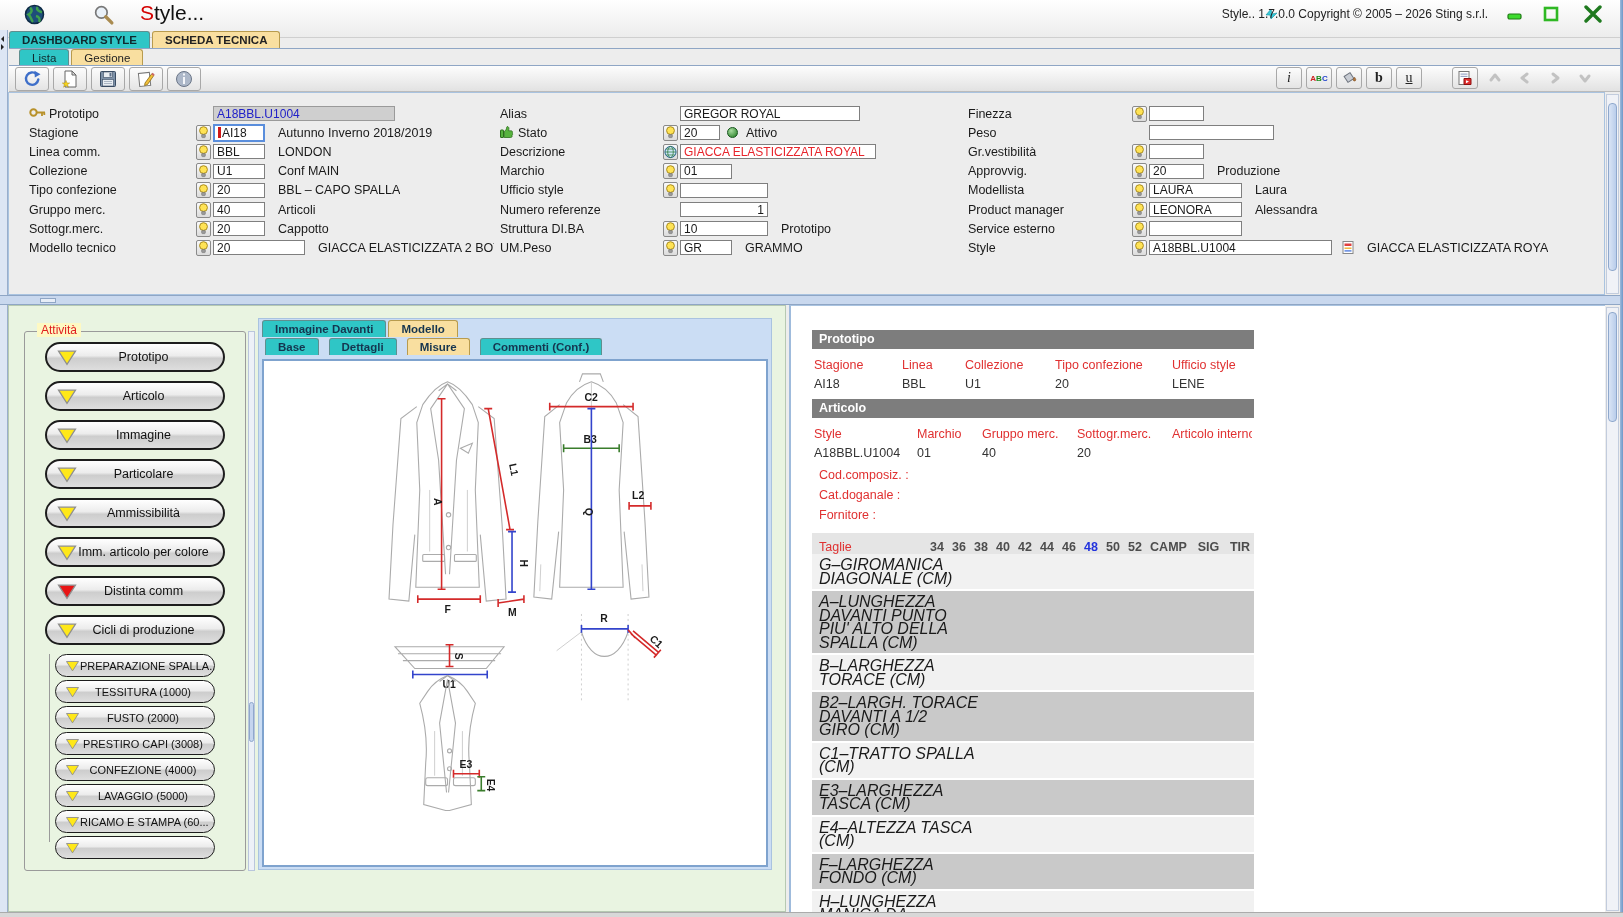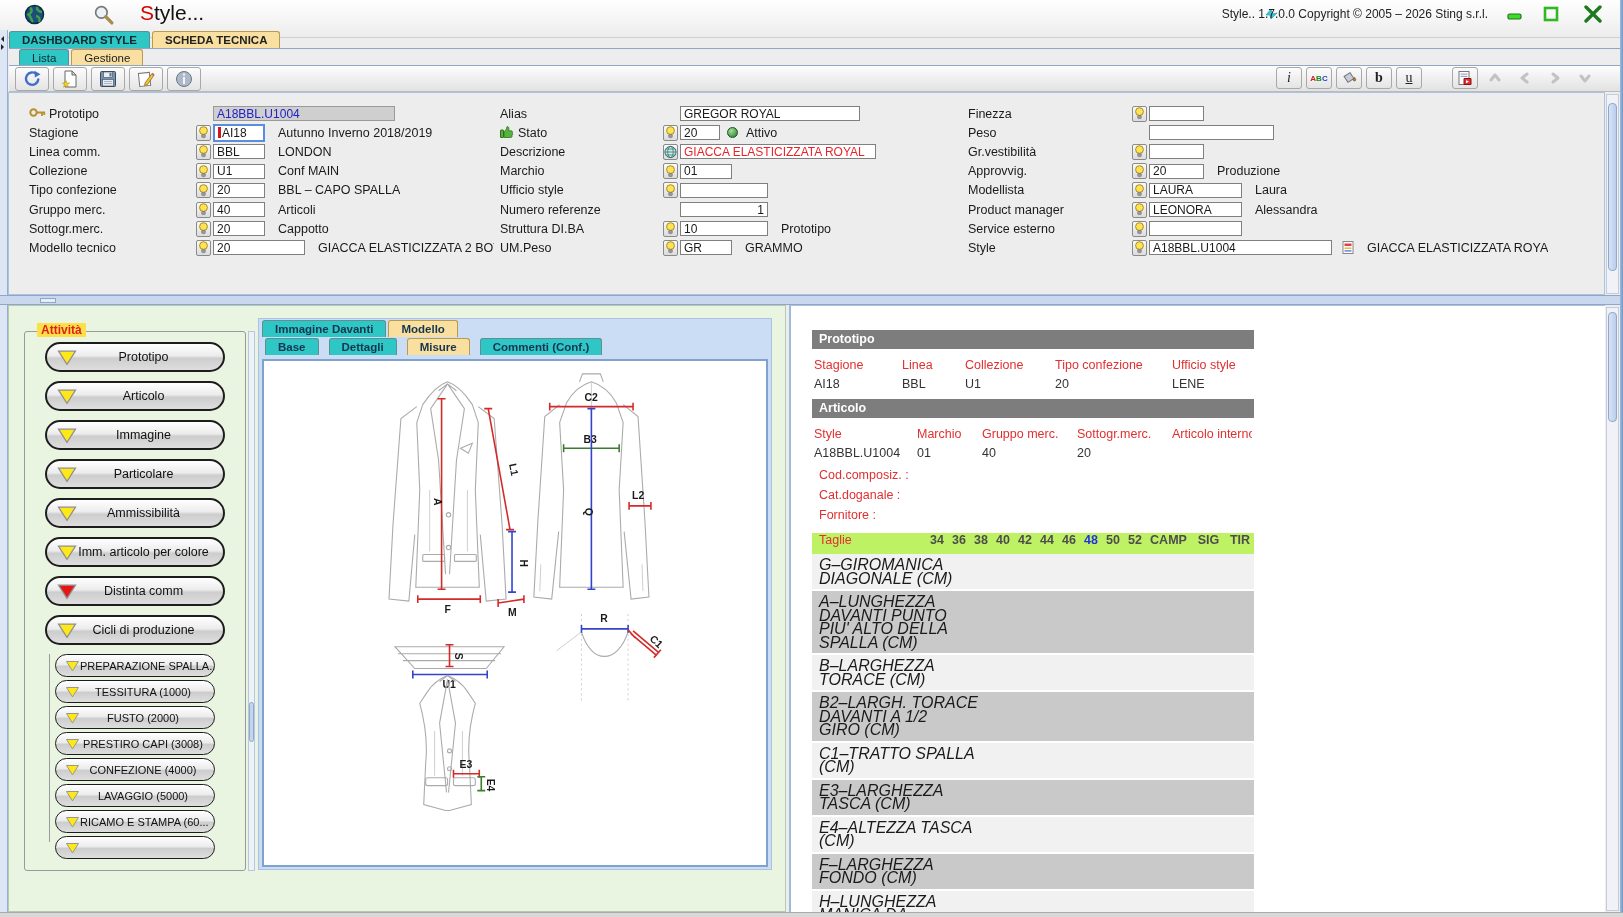--- a/index.html
+++ b/index.html
@@ -59,21 +59,21 @@
 .caret{width:3px;height:11px;background:#D01818;margin-right:1px;flex:none;}
 .fdesc{margin-left:13px;font-size:12.5px;white-space:nowrap;overflow:hidden;}
 .sphere{width:11px;height:11px;border-radius:50%;background:radial-gradient(circle at 35% 30%,#A8DCA0,#1F7A1F);margin-left:7px;flex:none;border:1px solid #14541A;}
 .dicon{margin-left:10px;flex:none;display:flex;}
 
 .hsplit{position:absolute;left:0;top:295px;width:1623px;height:10px;background:#C9D8EE;border-top:1px solid #8FA6C5;border-bottom:1px solid #8FA6C5;cursor:row-resize;}
 .hsplit .handle{position:absolute;left:40px;top:2px;width:16px;height:5px;background:#E7EDF7;border:1px solid #8FA6C5;}
 
 .greenpanel{position:absolute;left:8px;top:305px;width:778px;height:607px;background:#E9F4E1;border:1px solid #B6C9B2;overflow:hidden;}
 .afieldset{position:absolute;left:15px;top:25px;width:222px;height:540px;border:1px solid #9a9a9a;border-radius:3px;overflow:hidden;}
-.alegend{position:absolute;left:28px;top:17px;padding:0 4px;background:#fde047;color:#E02020;font-size:12px;font-weight:bold;z-index:3;}
+.alegend{position:absolute;left:28px;top:17px;padding:0 4px;background:#fef9c3;color:#E02020;font-size:12px;font-weight:normal;z-index:3;}
 .pills{position:relative;padding-top:10px;}
 .pill{width:180px;height:30px;margin:0 auto 9px auto;border:2px solid #1d1d1d;border-radius:15px;background:linear-gradient(180deg,#ffffff 0%,#ececec 45%,#cdcdcd 55%,#dedede 100%);display:flex;align-items:center;cursor:pointer;}
 .pill .tri{margin-left:9px;display:flex;}
 .pill .plabel{flex:1;text-align:center;font-size:12.5px;color:#111;padding-right:14px;white-space:nowrap;overflow:hidden;}
 .pill.subpill{width:160px;height:23px;margin:0 0 3px 30px;border-width:1.5px;border-radius:12px;}
 .pill.subpill .plabel{font-size:11px;padding-right:8px;}
 .treeline{position:absolute;left:24px;top:322px;width:1px;height:188px;background:#9a9a9a;}
 .attscroll{position:absolute;left:239px;top:25px;width:7px;height:540px;background:#EDF1F8;border:1px solid #B9C6DC;}
 .attscroll .thumb{position:absolute;left:0;top:370px;width:5px;height:40px;background:#C5D5EF;border:1px solid #8FA8CC;border-radius:3px;}
 
@@ -91,21 +91,21 @@
 .mlabel{font-family:"Liberation Sans",sans-serif;font-size:10.5px;font-weight:bold;fill:#1a1a1a;}
 
 .rightpanel{position:absolute;left:789px;top:305px;width:816px;height:607px;background:#fff;border-left:2px solid #9FBBDC;border-top:1px solid #A9C3E0;overflow:hidden;}
 .rp-content{position:absolute;left:21px;top:24px;width:442px;}
 .graybar{height:19px;background:#7D7D7D;color:#fff;font-weight:bold;font-size:12.5px;line-height:19px;padding-left:7px;}
 .rrow{display:flex;}
 .rrow.hdr{padding-top:9px;height:28px;color:#E03030;font-size:12.5px;}
 .rrow.val{height:22px;color:#333;font-size:12.5px;}
 .rcell{flex:none;padding-left:2px;overflow:hidden;white-space:nowrap;}
 .redlbl{height:20px;padding-left:7px;color:#E03030;font-size:12.5px;}
-.tgheader{margin-top:5px;height:21px;background:#bef264;display:flex;align-items:flex-start;font-size:12.5px;}
+.tgheader{margin-top:5px;height:21px;background:#e5e5e5;display:flex;align-items:flex-end;font-size:12.5px;}
 .tglabel{flex:1;padding-left:7px;color:#E03030;}
 .tgsize{flex:none;text-align:center;font-weight:bold;color:#4D4D4D;cursor:pointer;}
 .tgsize.sel{color:#2233DD;}
 .trow{margin-bottom:2px;padding:4px 0 4px 7px;font-style:italic;font-size:16px;line-height:13.5px;color:#1a1a1a;}
 .trow.alt0{background:#F1F1F1;}
 .trow.alt1{background:#C9C9C9;}
 
 .vscroll{position:absolute;width:13px;background:#F0F2F7;border:1px solid #C2CCDD;}
 .vs-upper{left:1606px;top:94px;height:200px;}
 .vs-lower{left:1606px;top:307px;height:604px;}

